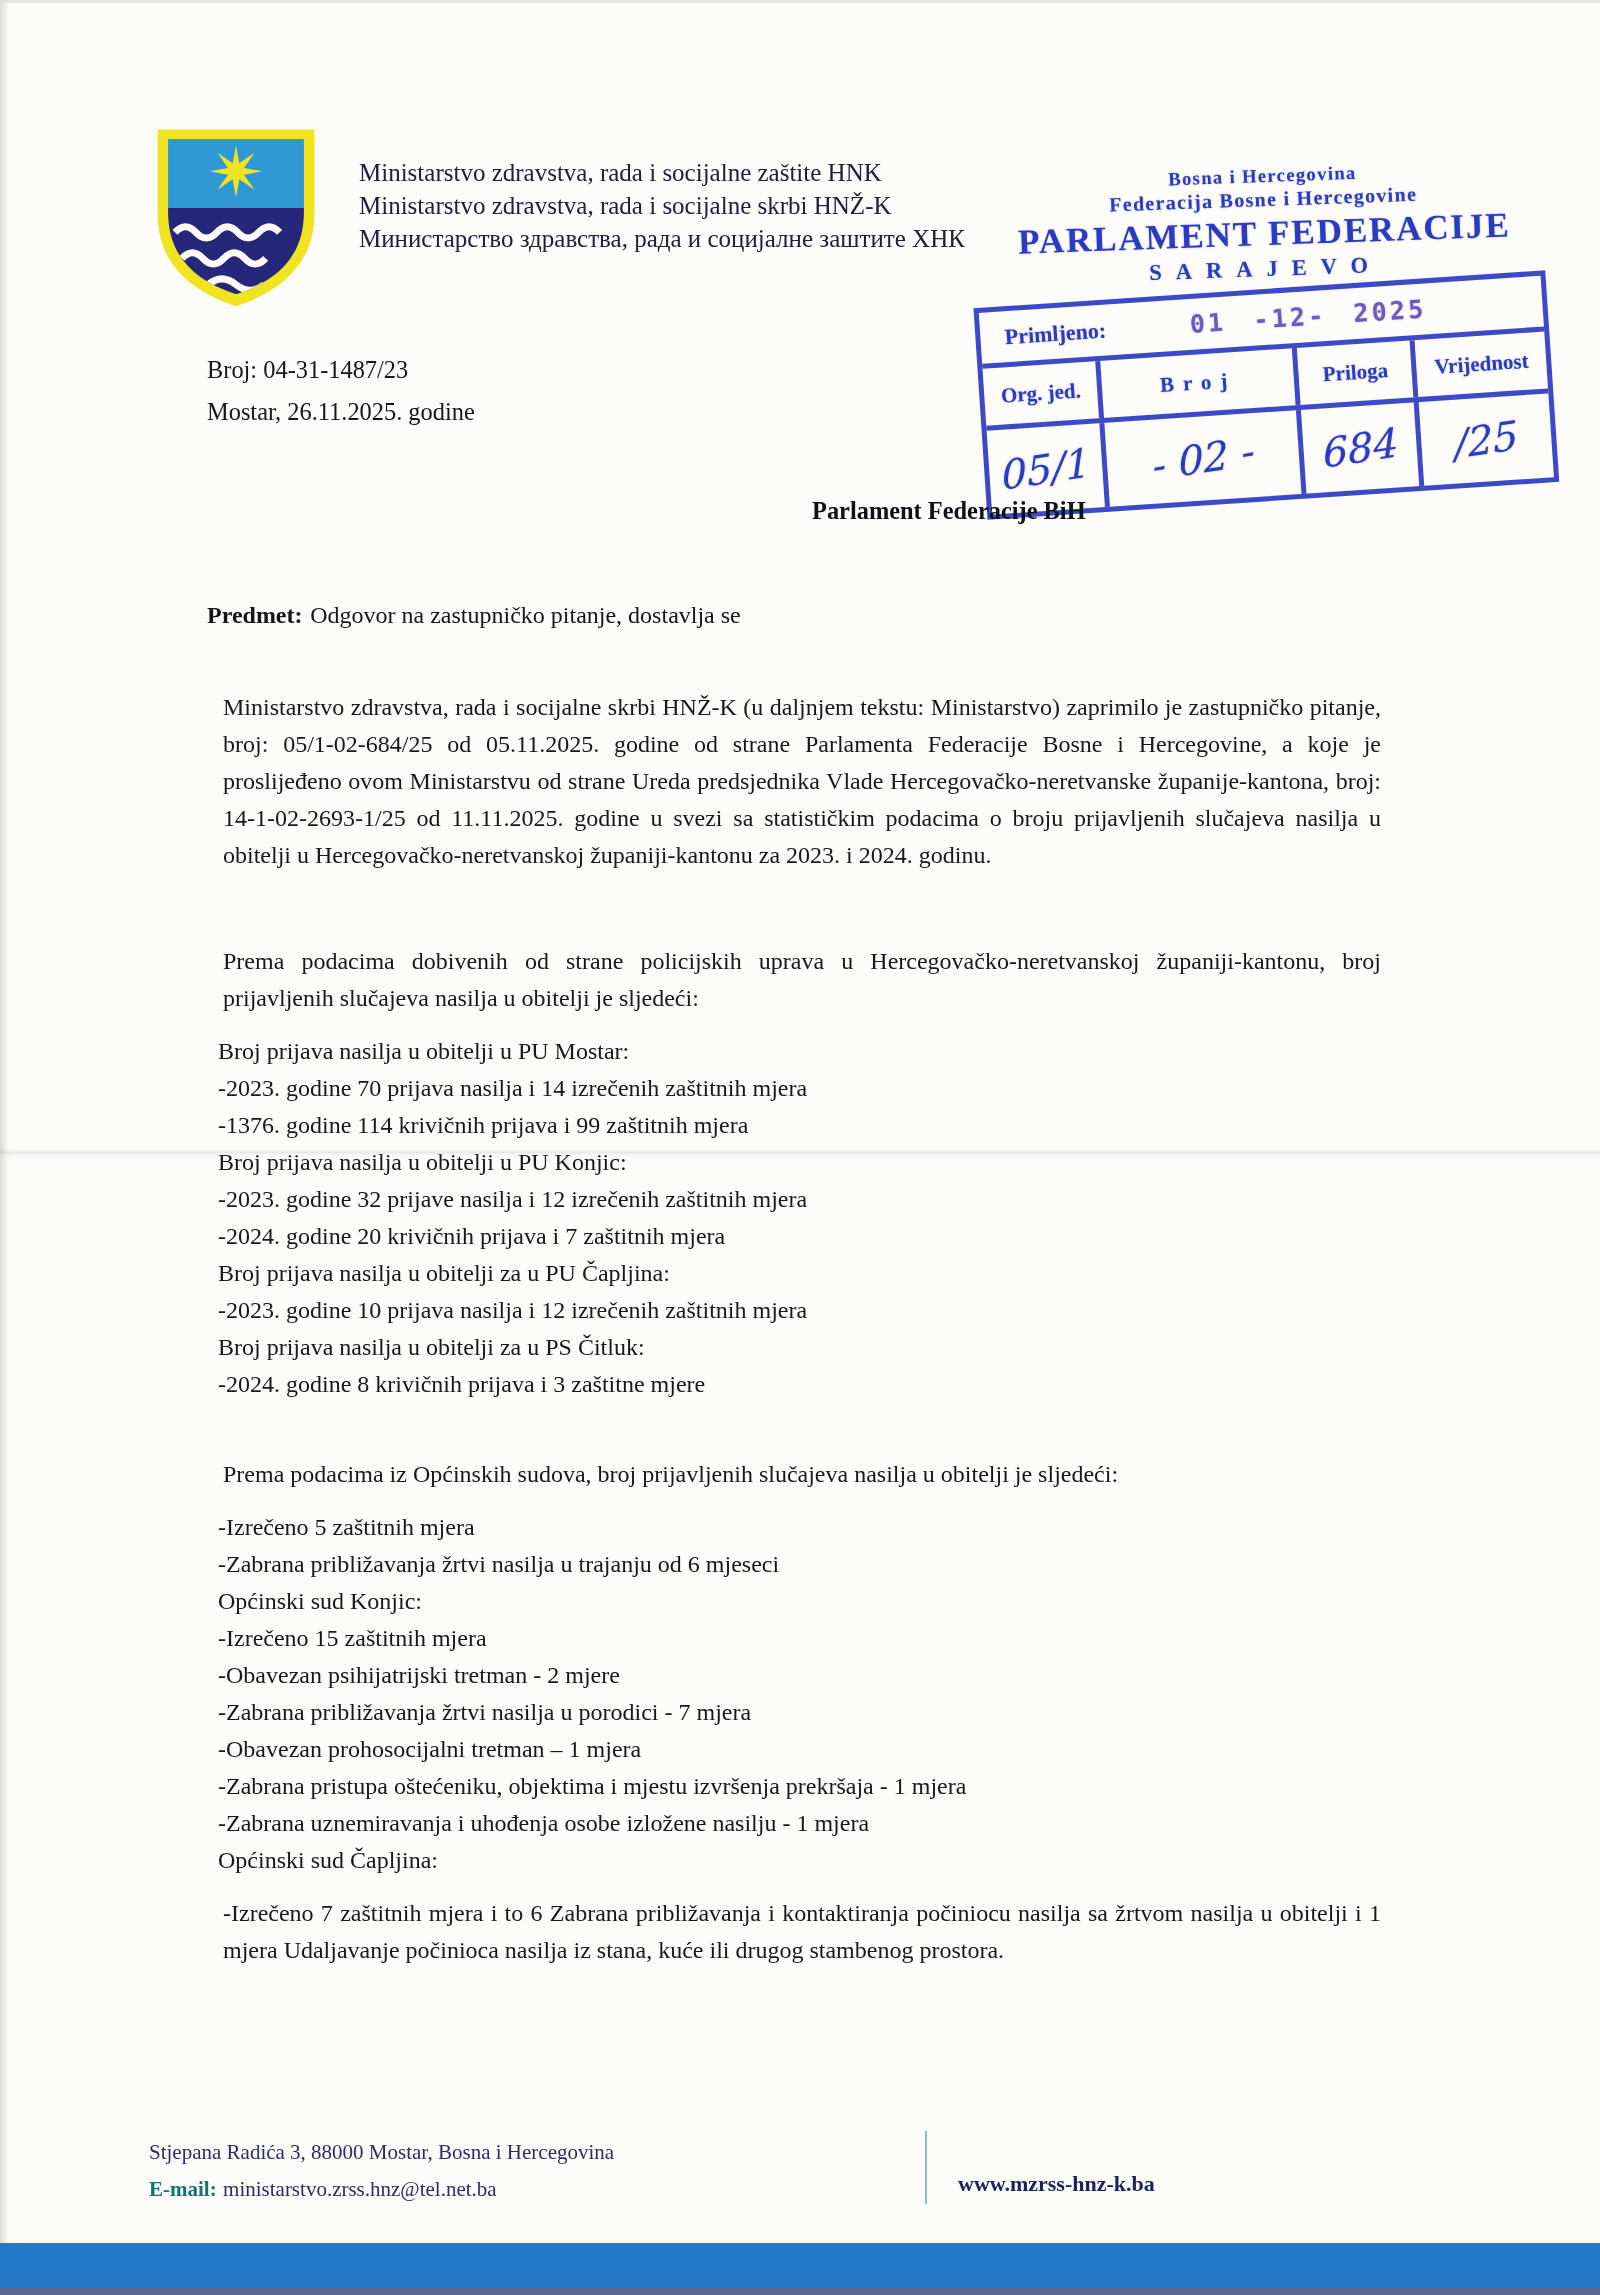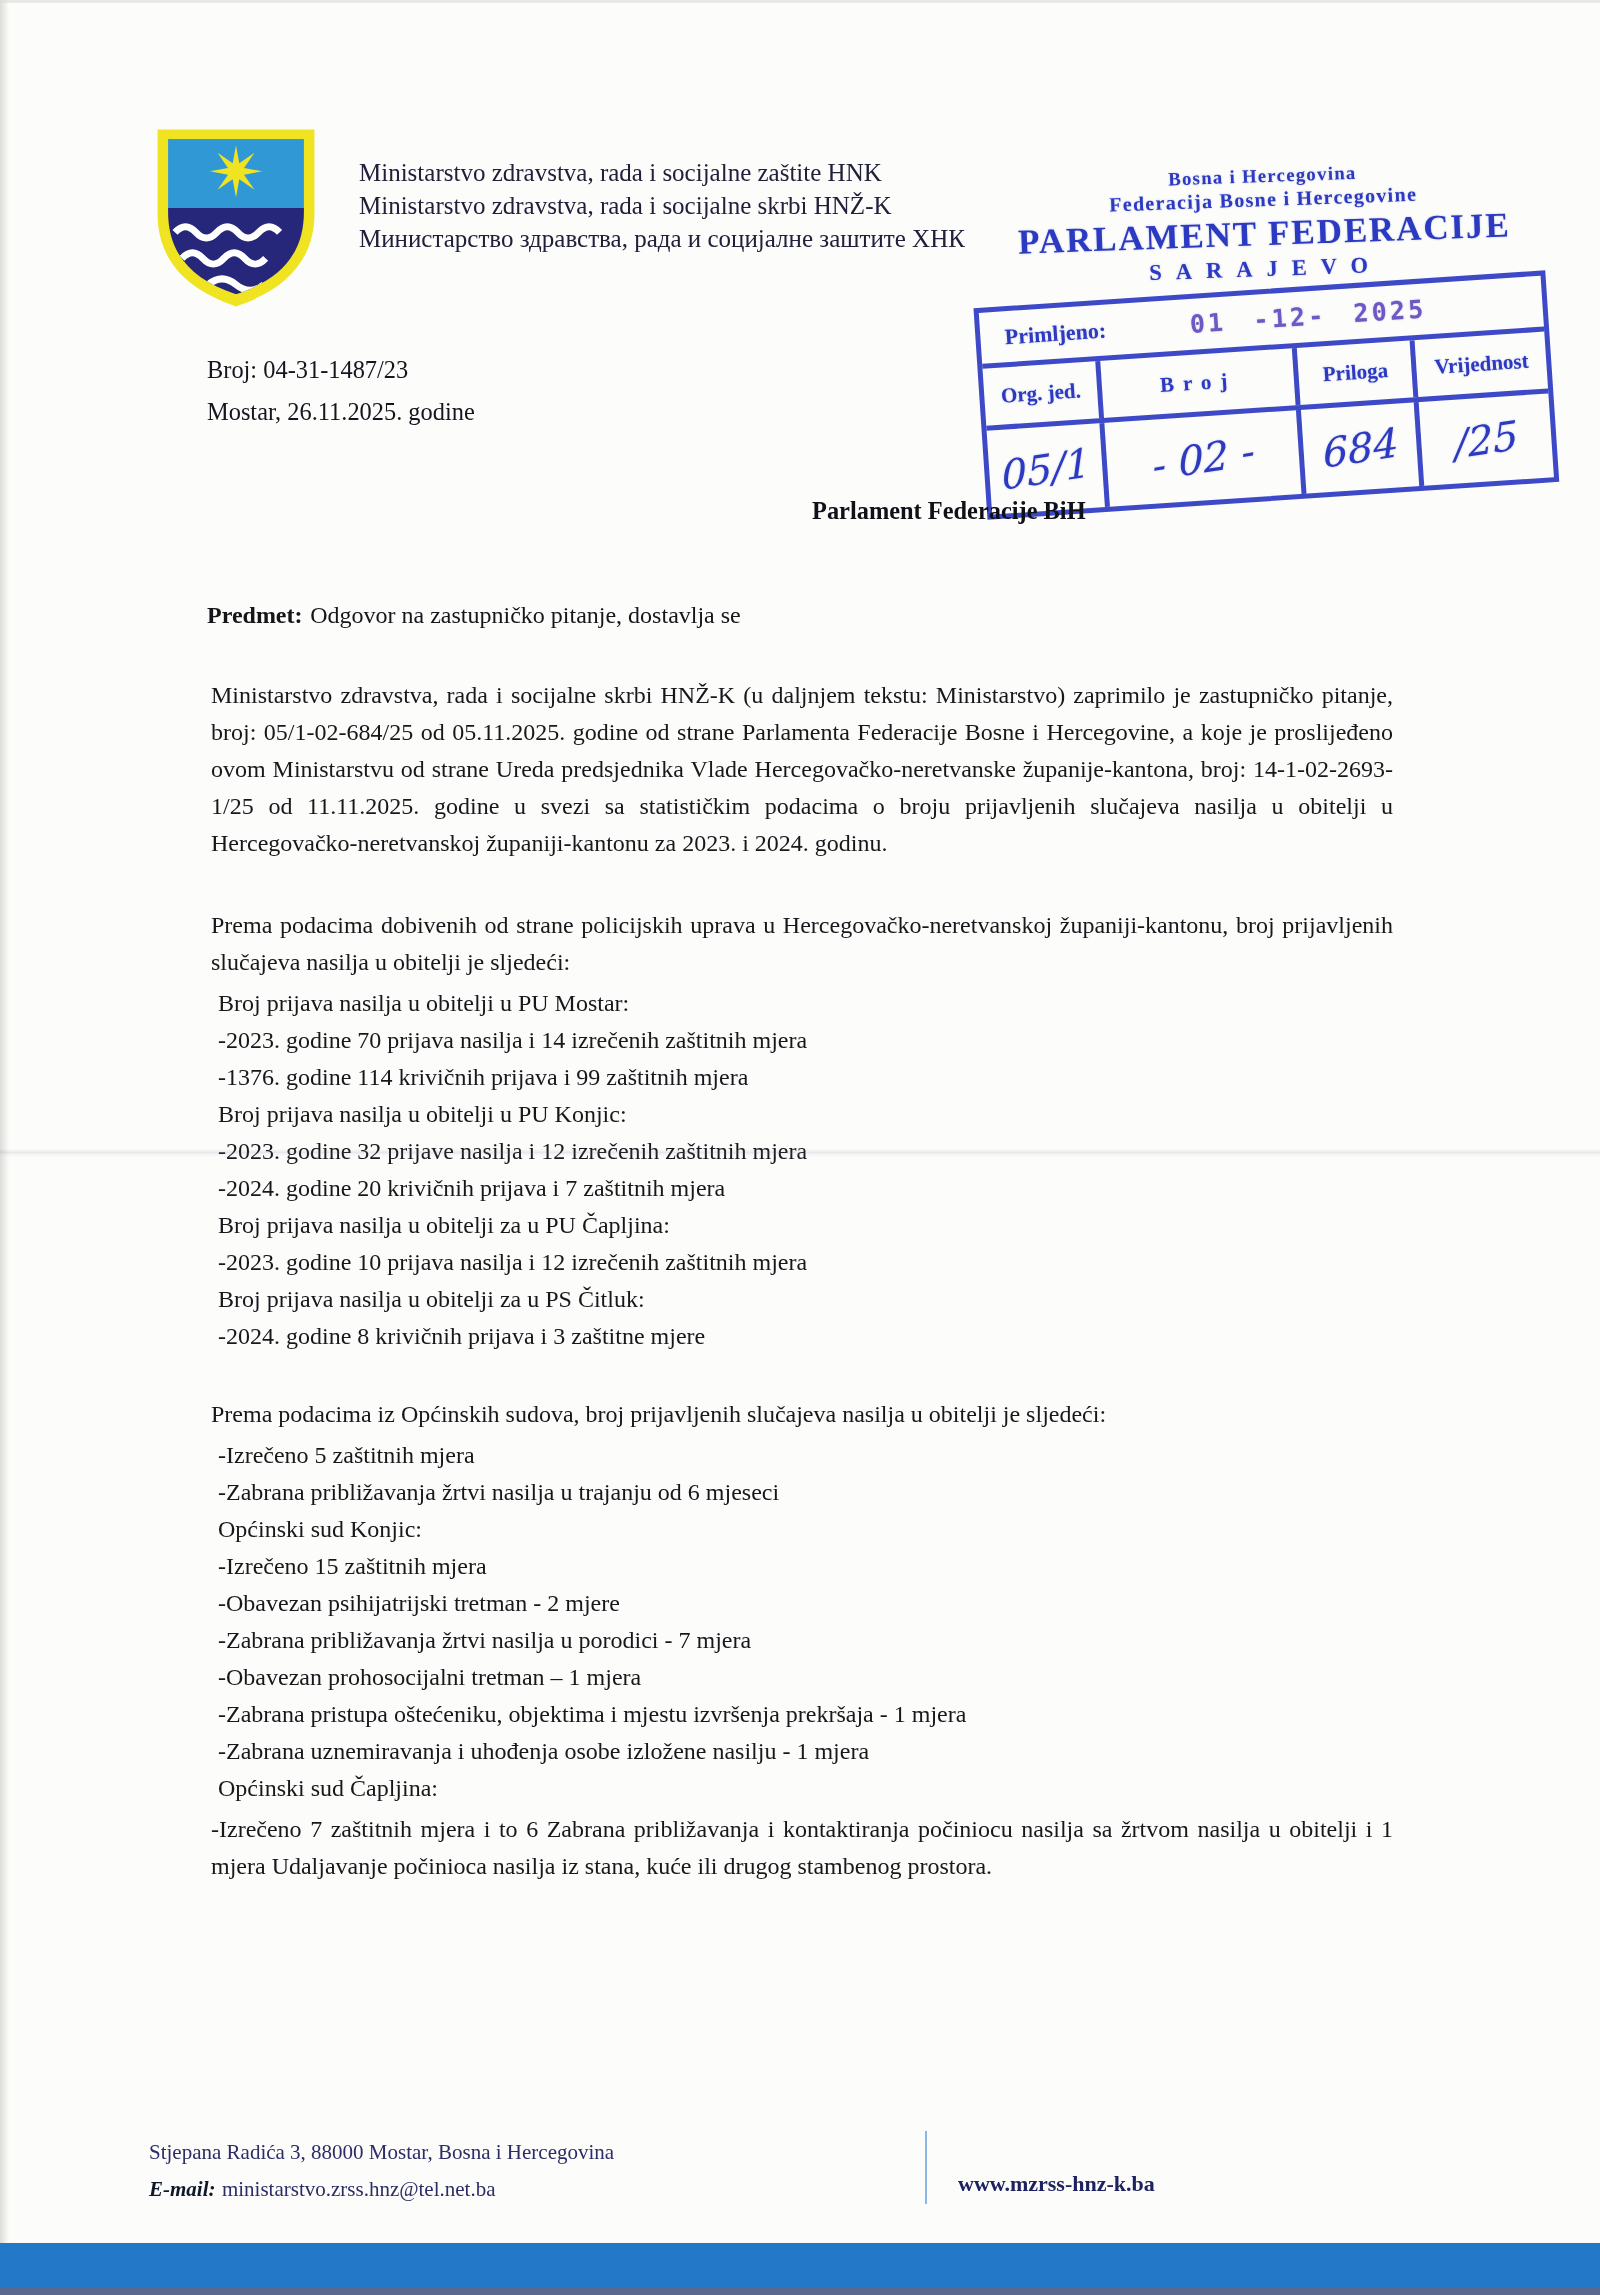--- a/index.html
+++ b/index.html
@@ -46,30 +46,30 @@
 
   
   .ref{position:absolute;left:207px;top:349px;font-size:24.4px;line-height:42px;color:#15151f;}
   .recipient{position:absolute;left:812px;top:497px;font-size:24.4px;font-weight:bold;color:#101018;}
   .subject{position:absolute;left:207px;top:602px;font-size:24px;color:#15151a;}
   .subject .b{font-weight:bold;margin-right:7.7px;}
 
   
   .bodytext{position:absolute;left:207px;top:673px;width:1190px;
     font-size:24px;line-height:37px;color:#17171c;}
-  .para{text-align:justify;margin:4px;}
+  .para{text-align:justify;margin:16px;}
   .gap{height:37px;}
   .line{white-space:nowrap;margin-left:11px;}
 
   .fold{position:absolute;left:0;top:1149px;width:100%;height:7.7px;
     background:linear-gradient(180deg,rgba(0,0,0,0) 0%,rgba(120,125,145,.16) 45%,rgba(160,165,185,.10) 60%,rgba(0,0,0,0) 100%);}
 
   
   .f-left{position:absolute;left:149px;top:2134px;font-size:21px;line-height:37px;color:#2c2c66;}
-  .f-left .b{font-weight:bold;margin-right:6.4px;color:#0f172a;font-style:italic;}
+  .f-left .b{font-weight:bold;margin-right:6.4px;color:#0f766e;}
   .f-divider{position:absolute;left:925px;top:2131px;width:1.9px;height:73px;background:#86b9e6;}
   .f-url{position:absolute;left:958px;top:2171px;font-size:22px;font-weight:bold;color:#1e2360;}
   .bar{position:absolute;left:0;top:2243px;width:100%;height:46px;background:#2478c8;}
   .bar-edge{position:absolute;left:0;top:2288px;width:100%;height:7px;background:#5a678f;}
 </style>
 </head>
 <body>
 
 <div class="page">
   <div class="scan-top"></div>

